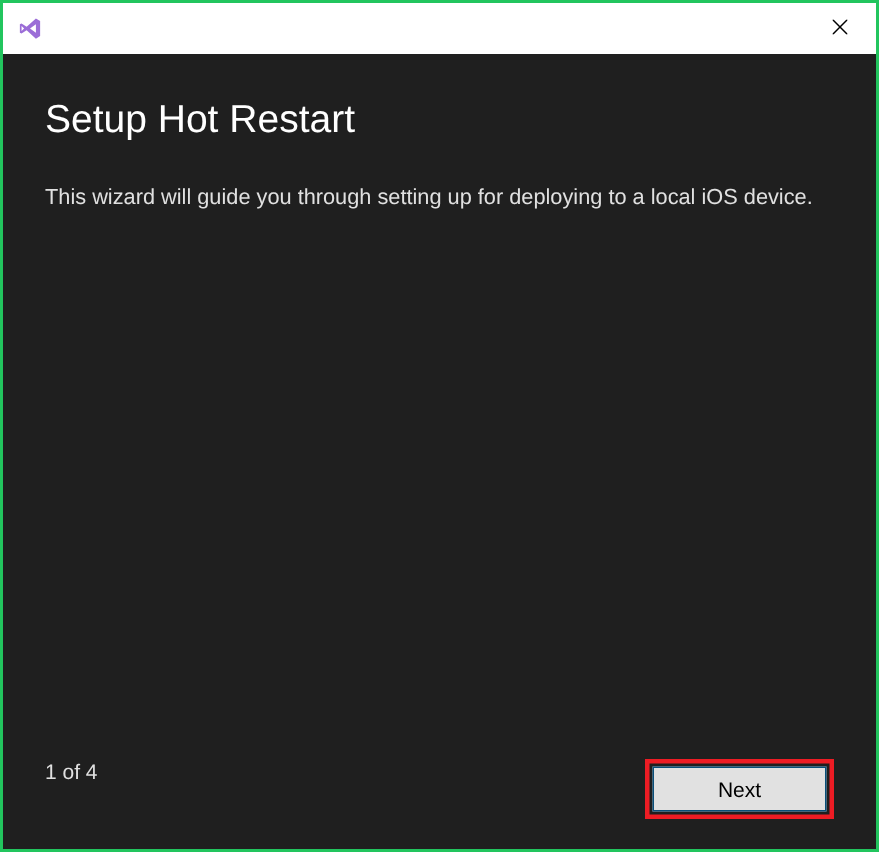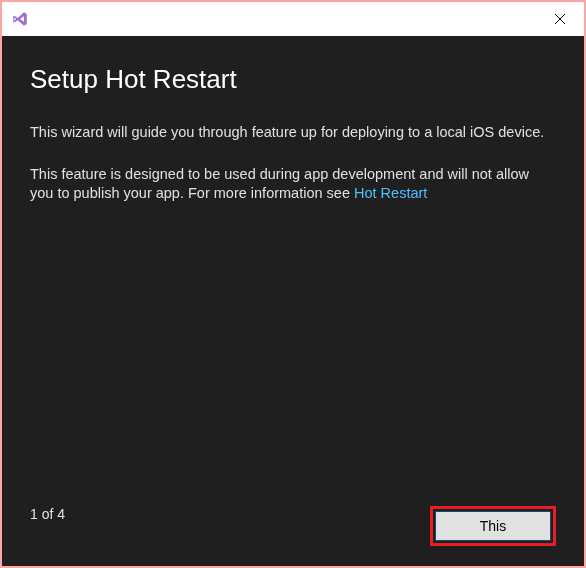--- a/index.html
+++ b/index.html
@@ -9,21 +9,21 @@
     }
     body {
       width: 586px;
       height: 568px;
       font-family: "Segoe UI", Tahoma, Geneva, sans-serif;
       background: #fff;
     }
     .window {
       width: 100%;
       height: 100%;
-      border: 2px solid #fca5a5;
+      border: 2px solid #22c55e;
       background: #8b5cf6;
       display: flex;
       flex-direction: column;
     }
     .titlebar {
       height: 34px;
       background: #fff;
       display: flex;
       align-items: center;
       justify-content: space-between;
@@ -115,26 +115,23 @@
           <line x1="0" y1="0" x2="10" y2="10" stroke="currentColor" stroke-width="1"></line>
           <line x1="10" y1="0" x2="0" y2="10" stroke="currentColor" stroke-width="1"></line>
         </svg>
       </span>
     </button>
   </div>
 
   <div class="content">
     <h1 class="heading">Setup Hot Restart</h1>
 
-    <p class="para">This wizard will guide you through feature up for deploying to a local iOS device.</p>
+    <p class="para">This wizard will guide you through setting up for deploying to a local iOS device.</p>
 
-    <p class="para">
-      <span>This feature is designed to be used during app development and will not allow you to publish your app. For more information see </span><a class="link">Hot Restart</a>
-    </p>
 
     <div class="footer">
       <div class="step">1 of 4</div>
       <div class="next-wrap">
-        <button class="next-btn">This</button>
+        <button class="next-btn">Next</button>
       </div>
     </div>
   </div>
 </div>
 
 </body></html>

